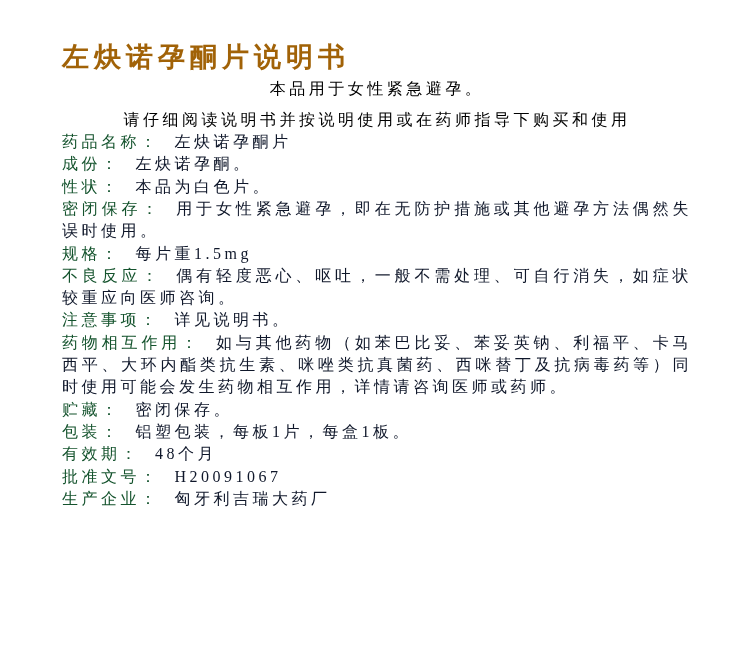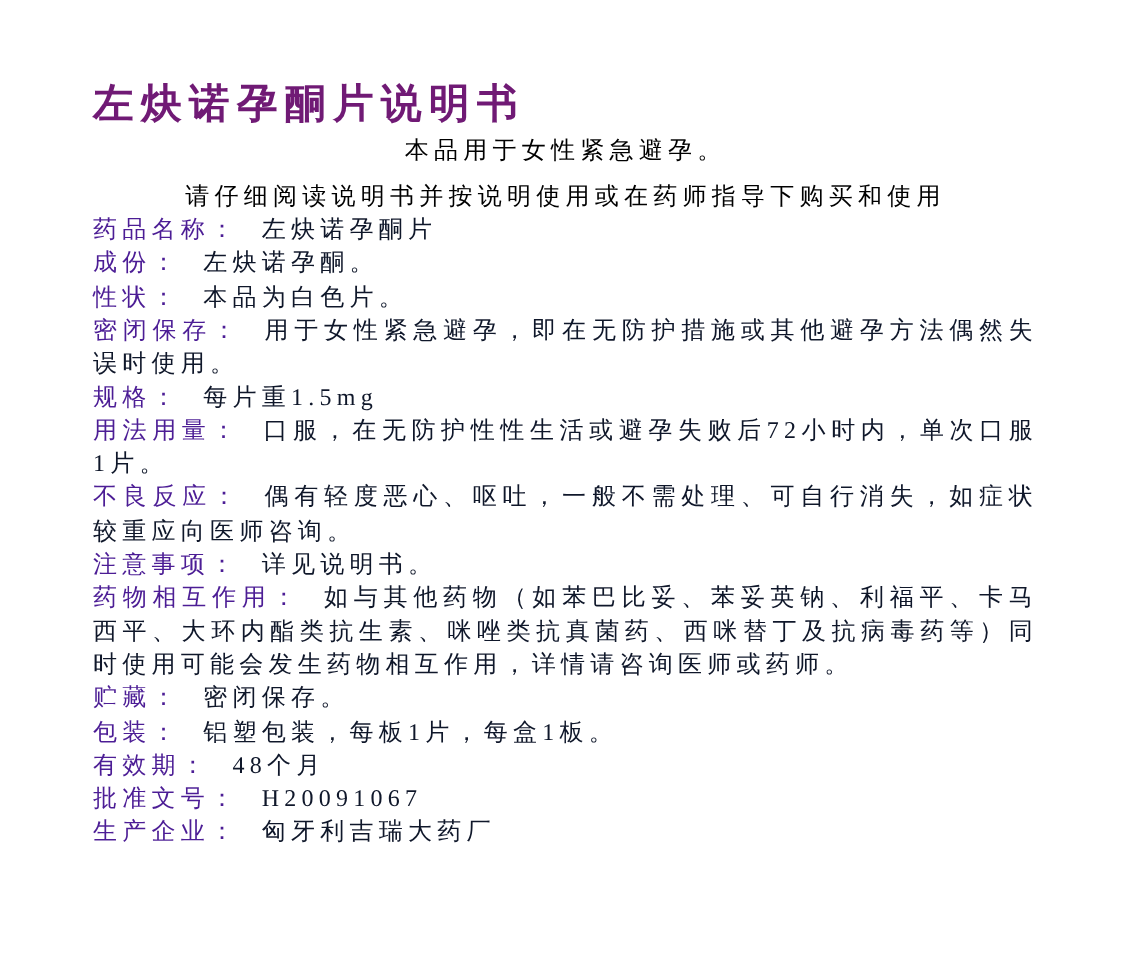--- a/index.html
+++ b/index.html
@@ -16,22 +16,22 @@
   }
   .doc {
     padding: 42px 58px 0 62px;
     width: 630px;
   }
   .title {
     font-size: 27px;
     font-weight: bold;
     letter-spacing: 5px;
     line-height: 1.15;
-    margin: 12px 0 5px 0;
-    color: #701a75;
+    margin: 0 0 5px 0;
+    color: #a16207;
   }
   .subtitle {
     font-size: 16px;
     letter-spacing: 3.5px;
     line-height: 22px;
     margin: 0 0 9px 0;
     text-align: center;
   }
   .notice {
     font-size: 16px;
@@ -42,21 +42,21 @@
   }
   .field {
     font-size: 16px;
     letter-spacing: 3.5px;
     line-height: 22.3px;
     margin: 0;
     text-align: justify;
     text-justify: inter-character;
   }
   .field .label {
-    color: #4c1d95;
+    color: #14532d;
   }
   .field .value {
     color: #0f172a;
     margin-left: 15px;
   }
 </style>
 </head>
 <body>
 
 <div class="doc">
@@ -80,23 +80,20 @@
   </p>
 
   <p class="field">
     <span class="label">密闭保存：</span><span class="value">用于女性紧急避孕，即在无防护措施或其他避孕方法偶然失误时使用。</span>
   </p>
 
   <p class="field">
     <span class="label">规格：</span><span class="value">每片重1.5mg</span>
   </p>
 
-  <p class="field">
-    <span class="label">用法用量：</span><span class="value">口服，在无防护性性生活或避孕失败后72小时内，单次口服1片。</span>
-  </p>
 
   <p class="field">
     <span class="label">不良反应：</span><span class="value">偶有轻度恶心、呕吐，一般不需处理、可自行消失，如症状较重应向医师咨询。</span>
   </p>
 
 
   <p class="field">
     <span class="label">注意事项：</span><span class="value">详见说明书。</span>
   </p>
 

